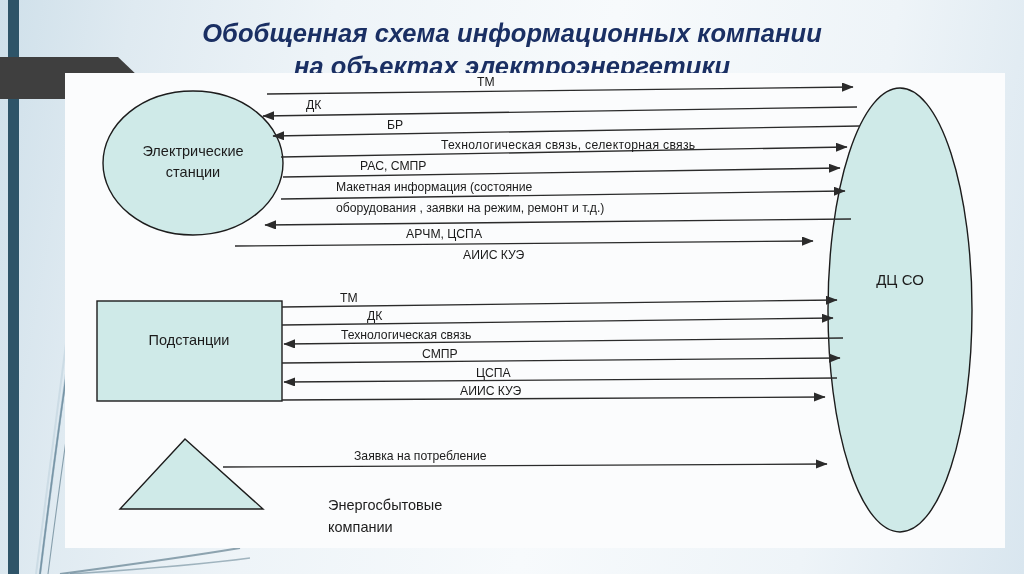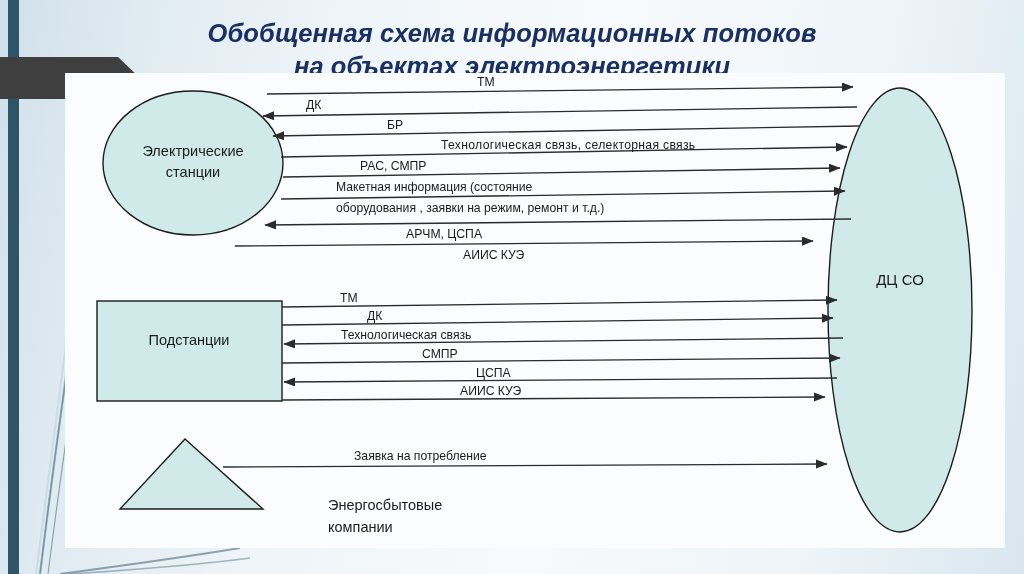--- a/index.html
+++ b/index.html
@@ -105,21 +105,21 @@
     <path d="M 250 558 C 190 566, 130 570, 70 574" stroke="#2e5468" stroke-width="1.4" fill="none" opacity="0.4"></path>
   </svg>
 
   <div class="left-stripe" style="background: rgb(46, 84, 104);"></div>
 
   <svg class="banner-arrow" viewBox="0 0 140 42">
     <path d="M 0 0 L 118 0 L 140 21 L 118 42 L 0 42 Z" fill="#3f3f3f"></path>
     <rect x="0" y="21" width="68" height="21" fill="#3f3f3f"></rect>
   </svg>
 
-  <div class="title" style="color: rgb(26, 47, 99);"><span>Обобщенная схема информационных потоков</span>
+  <div class="title" style="color: rgb(26, 47, 99);"><span>Обобщенная схема информационных компании</span>
 <span>на объектах электроэнергетики</span></div>
 
   <div id="panel" style="background: rgb(251, 252, 253);">
     <svg class="diagram" viewBox="0 0 940 475">
       <defs>
         <marker id="arrR" markerWidth="9" markerHeight="7" refX="8.5" refY="3.5" orient="auto">
           <polygon points="0 0, 9 3.5, 0 7" fill="#2b2b2b"></polygon>
         </marker>
         <marker id="arrL" markerWidth="9" markerHeight="7" refX="0.5" refY="3.5" orient="auto">
           <polygon points="9 0, 0 3.5, 9 7" fill="#2b2b2b"></polygon>

